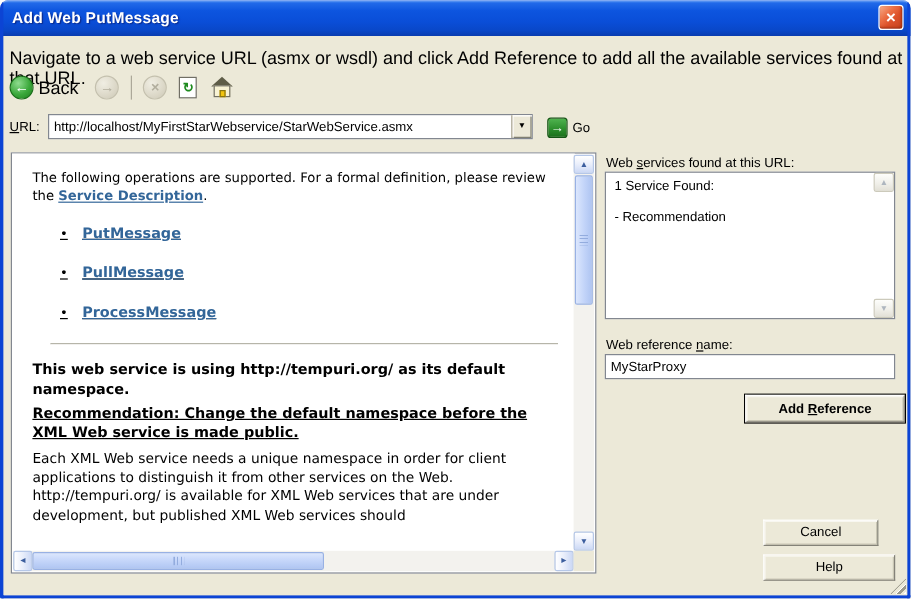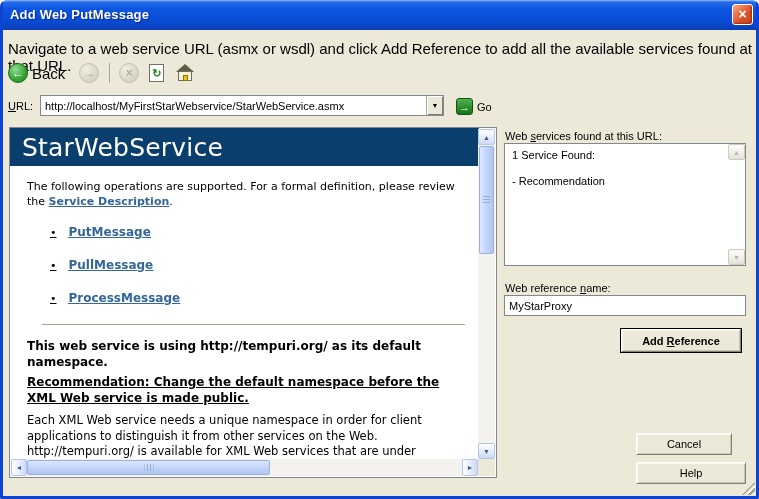--- a/index.html
+++ b/index.html
@@ -199,21 +199,21 @@
   }
 
   .btn {
     position:absolute; background:#ECE9D8;
     border:1px solid; border-color:#FFFFFF #848278 #848278 #FFFFFF;
     box-shadow:inset 1px 1px 0 #F8F7F0, inset -1px -1px 0 #C9C6B4;
     font-size:11px; font-family:"Liberation Sans", sans-serif;
     display:flex; align-items:center; justify-content:center; color:#000; cursor:default;
   }
   .btn-default { box-shadow:0 0 0 1px #000, inset 1px 1px 0 #F8F7F0, inset -1px -1px 0 #C9C6B4; font-weight:bold; }
-  .btn-add { left:621px; top:329px; width:120px; height:23px; }
+  .btn-add { left:621px; top:329px; width:133px; height:23px; }
   .btn-cancel { left:636px; top:433px; width:96px; height:22px; }
   .btn-help { left:636px; top:462px; width:110px; height:22px; }
 
   .resize-grip {
     position:absolute; right:4px; bottom:4px; width:13px; height:13px;
     background:repeating-linear-gradient(135deg, transparent 0 2px, #FFFFFF 2px 3px, #9C9A8C 3px 5px);
     clip-path:polygon(100% 0, 100% 100%, 0 100%);
   }
 </style>
 </head>
@@ -257,21 +257,20 @@
     <input type="text" value="http://localhost/MyFirstStarWebservice/StarWebService.asmx" style="">
     <div class="combo-btn"><span>▼</span></div>
   </div>
   <div class="go-btn">
     <span class="go-icon">→</span>
     <span class="go-label">Go</span>
   </div>
 
   <div class="browser">
     <div class="page">
-      <div class="page-header">StarWebService</div>
       <div class="intro"><span>The following operations are supported. For a formal definition, please review the </span><a class="pglink">Service Description</a><span>.</span></div>
       <div class="ops">
         <div class="op-item"><span class="op-bullet">•</span><a class="pglink">PutMessage</a></div>
         <div class="op-item"><span class="op-bullet">•</span><a class="pglink">PullMessage</a></div>
         <div class="op-item"><span class="op-bullet">•</span><a class="pglink">ProcessMessage</a></div>
       </div>
       <hr>
       <div class="bold-para">This web service is using http://tempuri.org/ as its default namespace.</div>
       <div class="bold-para second">Recommendation: Change the default namespace before the XML Web service is made public.</div>
       <div class="norm-para">Each XML Web service needs a unique namespace in order for client applications to distinguish it from other services on the Web. http://tempuri.org/ is available for XML Web services that are under development, but published XML Web services should</div>

